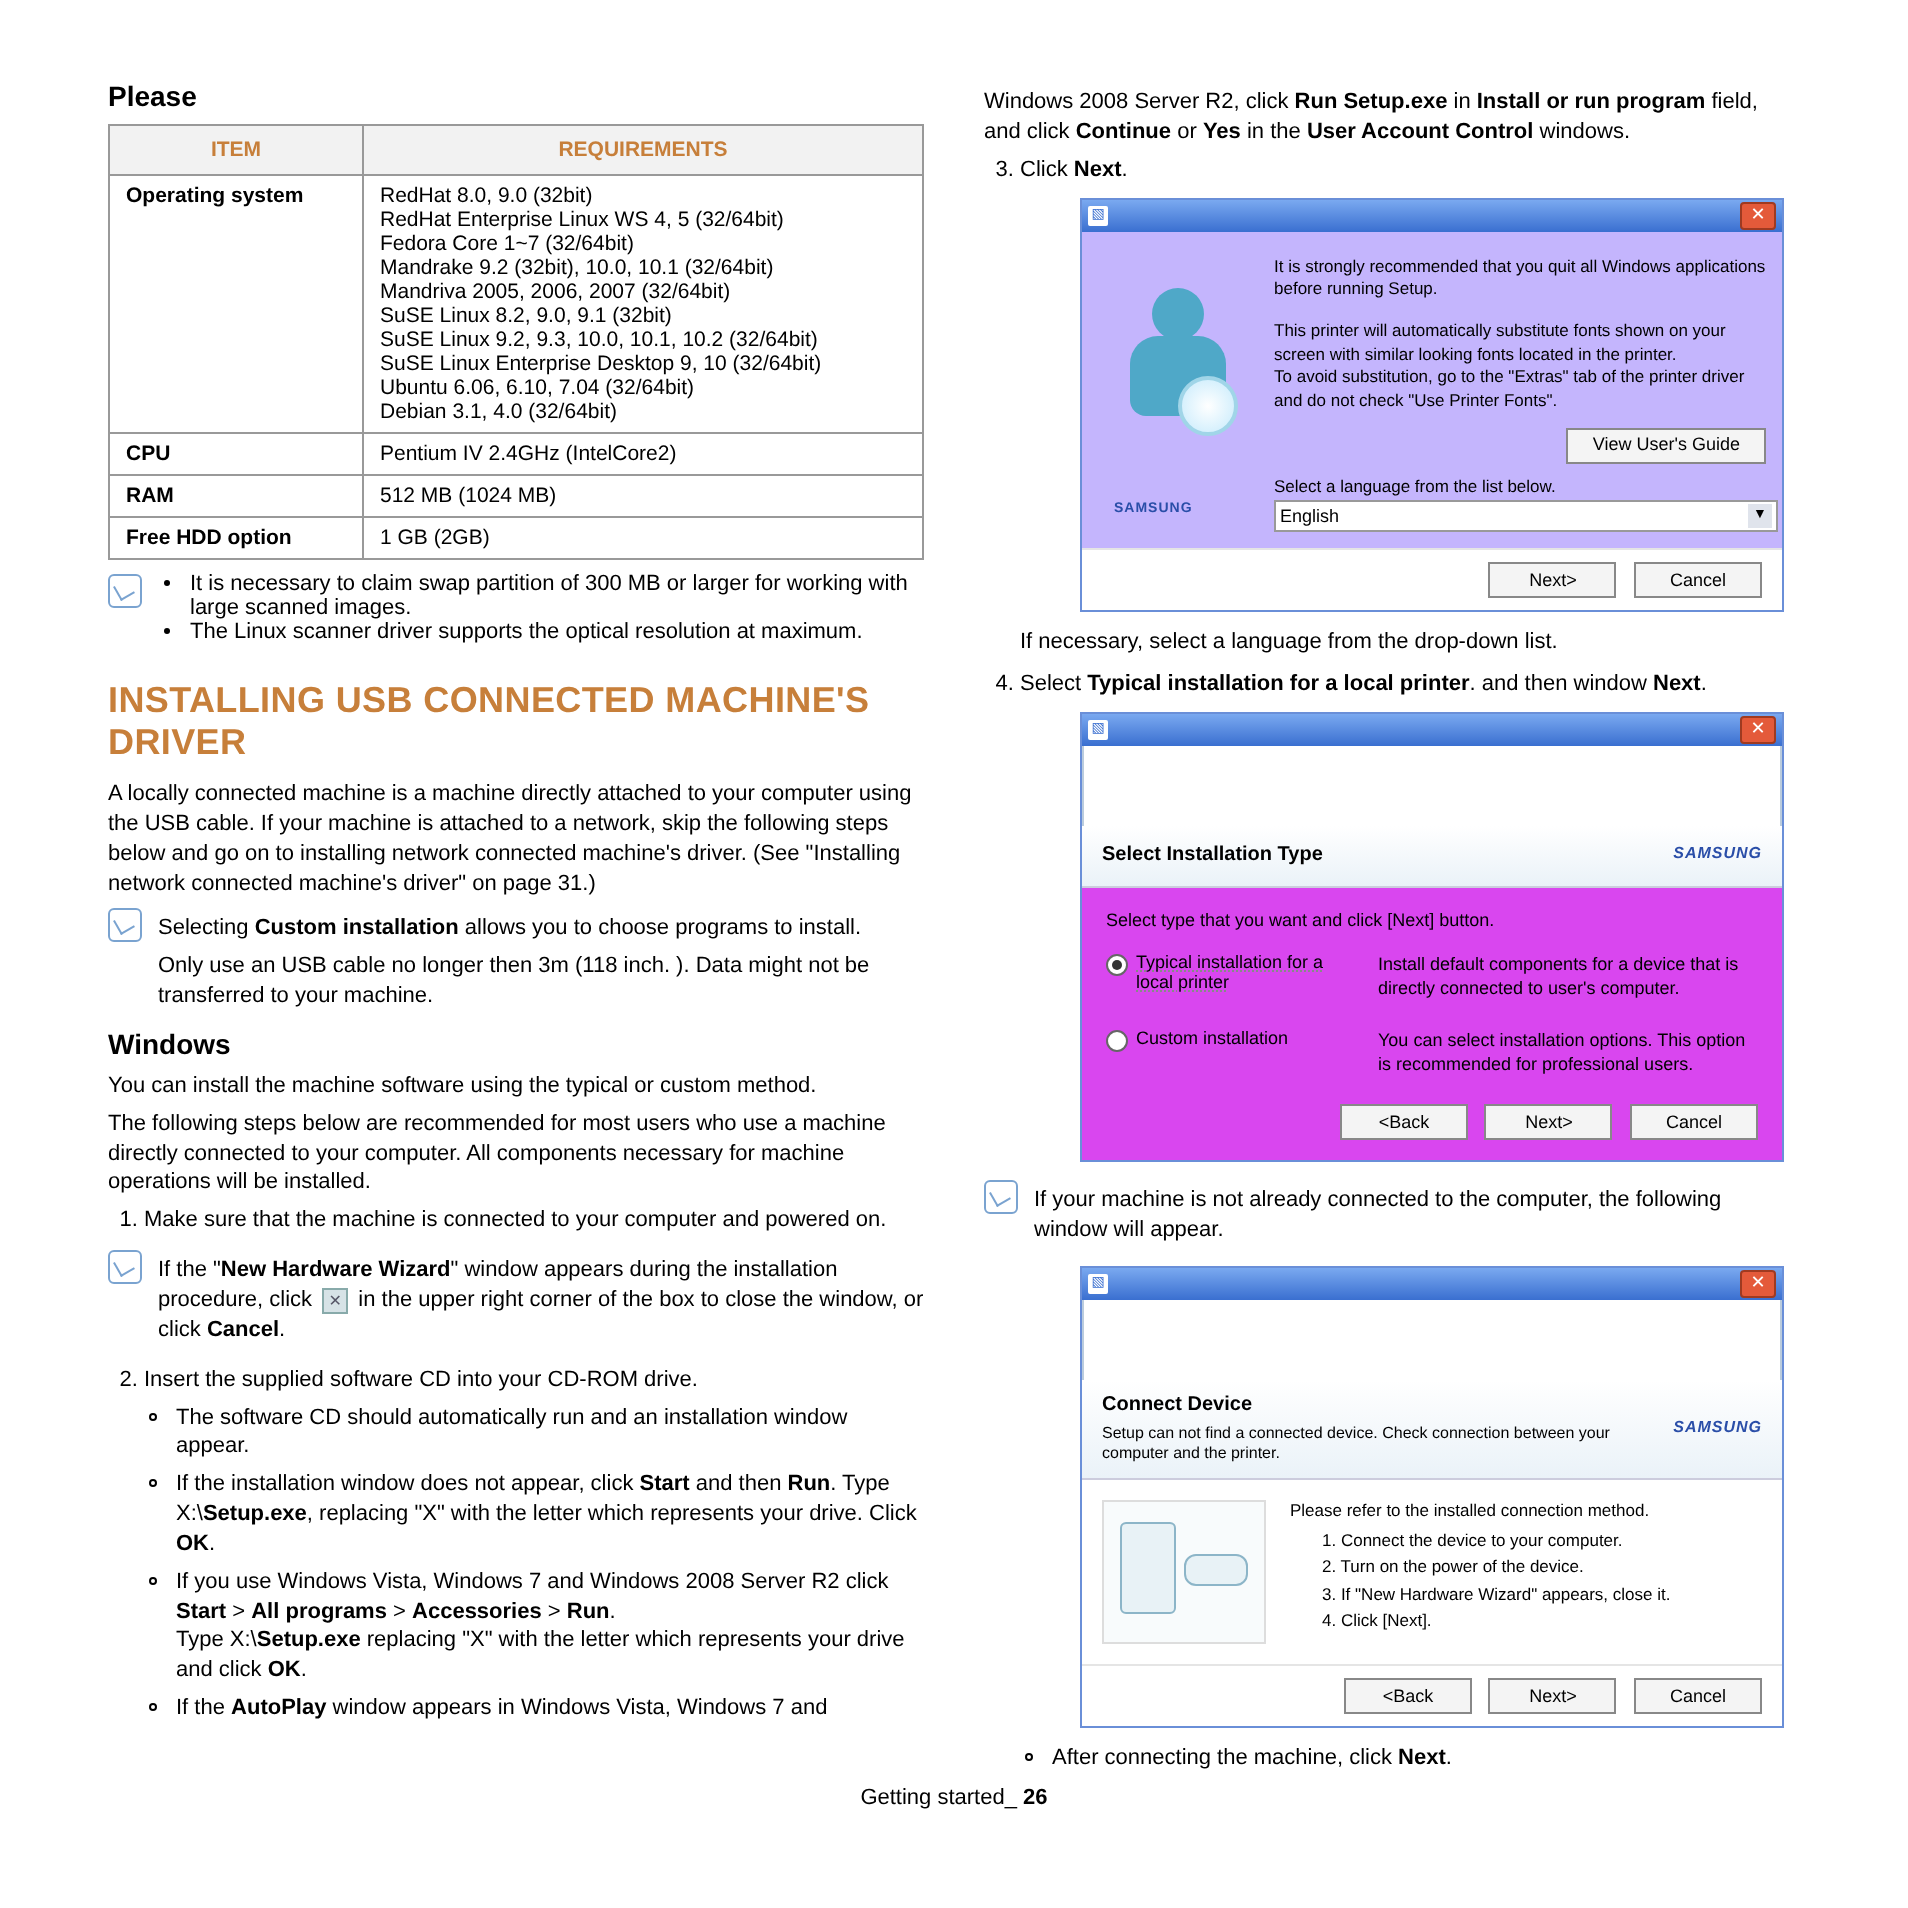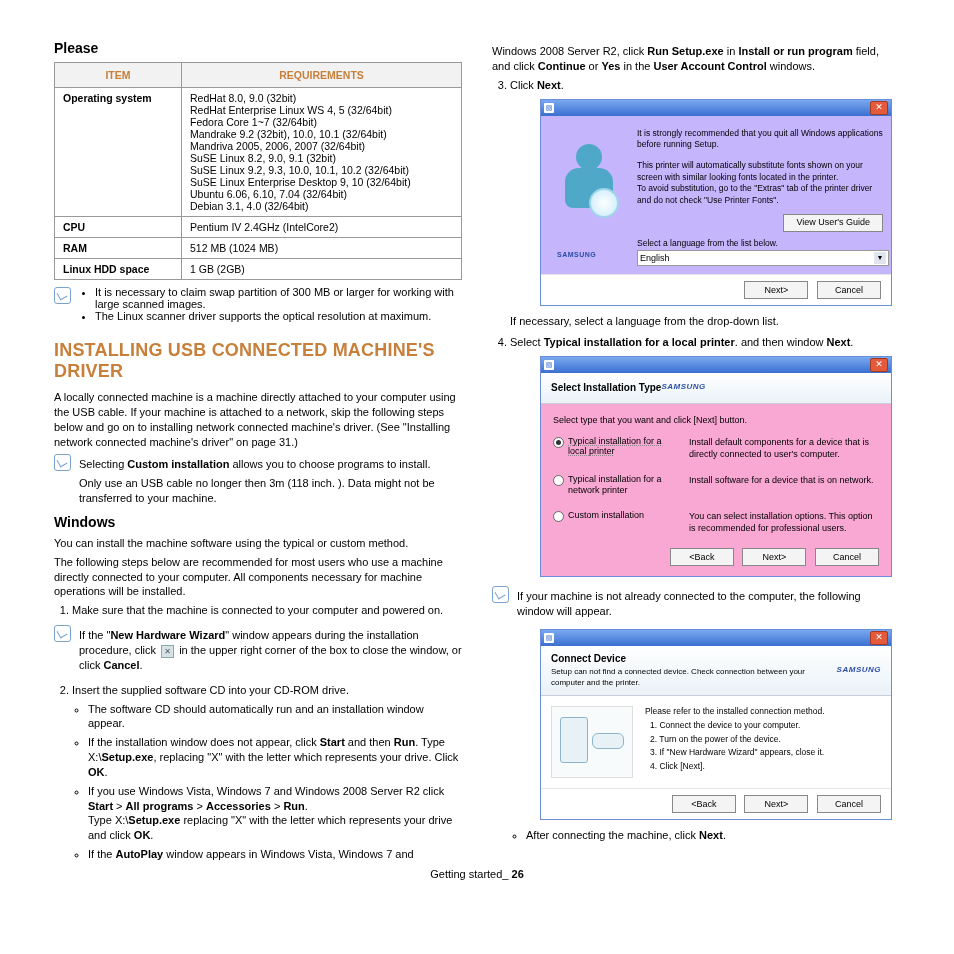--- a/index.html
+++ b/index.html
@@ -237,33 +237,35 @@
   }
   .view-guide-outer {
     text-align: right;
     margin: 8px 0 6px 0;
   }
   
   .d2-header {
     background: linear-gradient(#fff, #eaf2f8);
     padding: 8px 10px;
     display: flex;
+    justify-content: space-between;
     align-items: center;
     border-bottom: 1px solid #ccd;
+    margin-top: 40px;
   }
   .d2-header .t { font-weight: bold; font-size: 10px; }
   .samsung-small {
     color: #2a4ea8;
     font-size: 8px;
     font-weight: bold;
     letter-spacing: 0.5px;
     font-style: italic;
   }
   .d2-body {
-    background: #f9a8d4;
+    background: #d946ef;
     padding: 10px 12px;
   }
   .d2-body .prompt { font-size: 9px; margin-bottom: 10px; }
   .radio-row {
     display: flex;
     gap: 16px;
     margin-bottom: 14px;
     align-items: flex-start;
   }
   .radio-row .rleft {
@@ -318,21 +320,21 @@
   .d3-illus::before, .d3-illus::after {
     content: "";
     position: absolute;
     border: 1px solid #8cb5c8;
     background: #e8f2f6;
   }
   .d3-illus::before { left: 8px; top: 10px; width: 26px; height: 44px; border-radius: 3px; }
   .d3-illus::after { left: 40px; top: 26px; width: 30px; height: 14px; border-radius: 6px; }
   .d3-text { flex:1; font-size: 8.5px; }
   .d3-text p { margin: 0 0 3px 0; }
-  .d3-steps div { margin: 2px 5px; font-size: 8.5px; }
+  .d3-steps div { margin: 2px 16px; font-size: 8.5px; }
   .footer {
     text-align: center;
     font-size: 11px;
   }
   b, strong { font-weight: bold; }
 </style>
 </head>
 <body>
 
 <div class="columns">
@@ -361,21 +363,21 @@
       </tr>
       <tr>
         <td class="label">CPU</td>
         <td>Pentium IV 2.4GHz (IntelCore2)</td>
       </tr>
       <tr>
         <td class="label">RAM</td>
         <td>512 MB (1024 MB)</td>
       </tr>
       <tr>
-        <td class="label">Linux HDD space</td>
+        <td class="label">Free HDD option</td>
         <td>1 GB (2GB)</td>
       </tr>
     </tbody>
       </table>
 
     <div class="note-block">
       <div class="note-icon"></div>
       <div class="note-body">
         <ul>
           <li>It is necessary to claim swap partition of 300 MB or larger for working with large scanned images.</li>
@@ -501,27 +503,20 @@
             <div class="prompt">Select type that you want and click [Next] button.</div>
 
             <div class="radio-row">
               <div class="rleft">
                 <div class="radio on"></div>
                 <div class="rlabel sel">Typical installation for a local printer</div>
               </div>
               <div class="rdesc">Install default components for a device that is directly connected to user's computer.</div>
             </div>
 
-            <div class="radio-row">
-              <div class="rleft">
-                <div class="radio"></div>
-                <div class="rlabel">Typical installation for a network printer</div>
-              </div>
-              <div class="rdesc">Install software for a device that is on network.</div>
-            </div>
 
             <div class="radio-row">
               <div class="rleft">
                 <div class="radio"></div>
                 <div class="rlabel">Custom installation</div>
               </div>
               <div class="rdesc">You can select installation options. This option is recommended for professional users.</div>
             </div>
 
             <div class="d2-btnrow">

